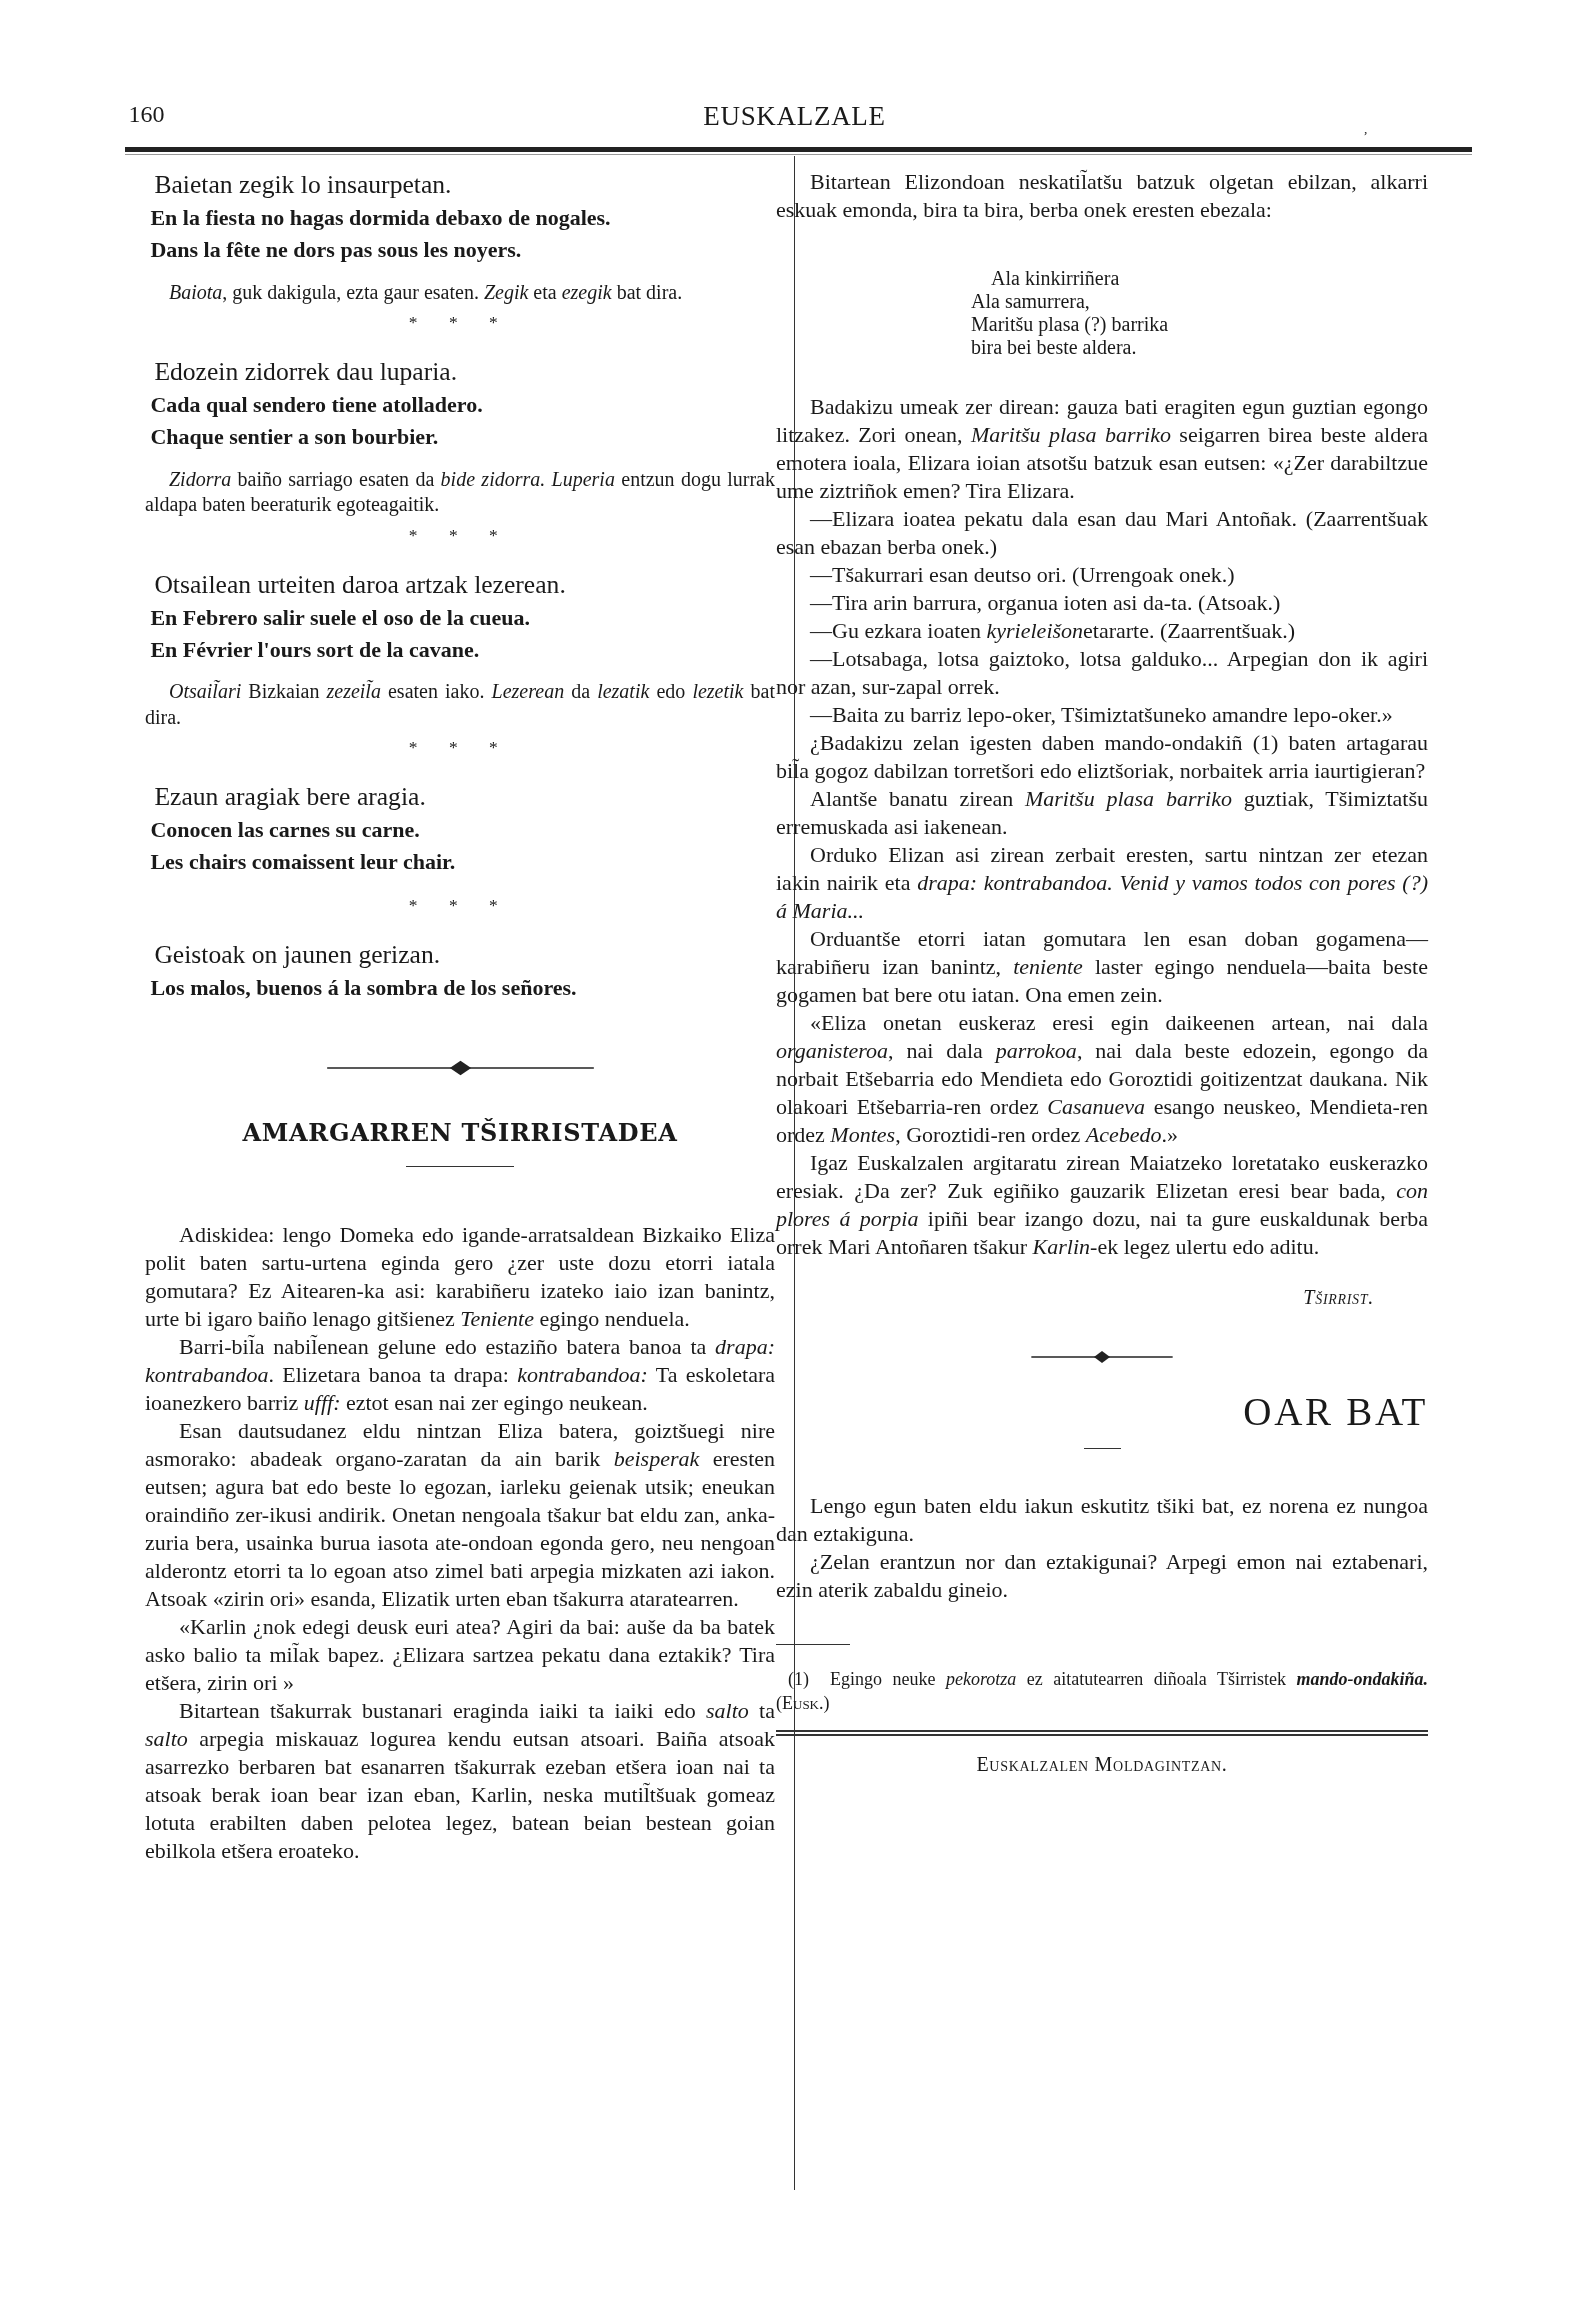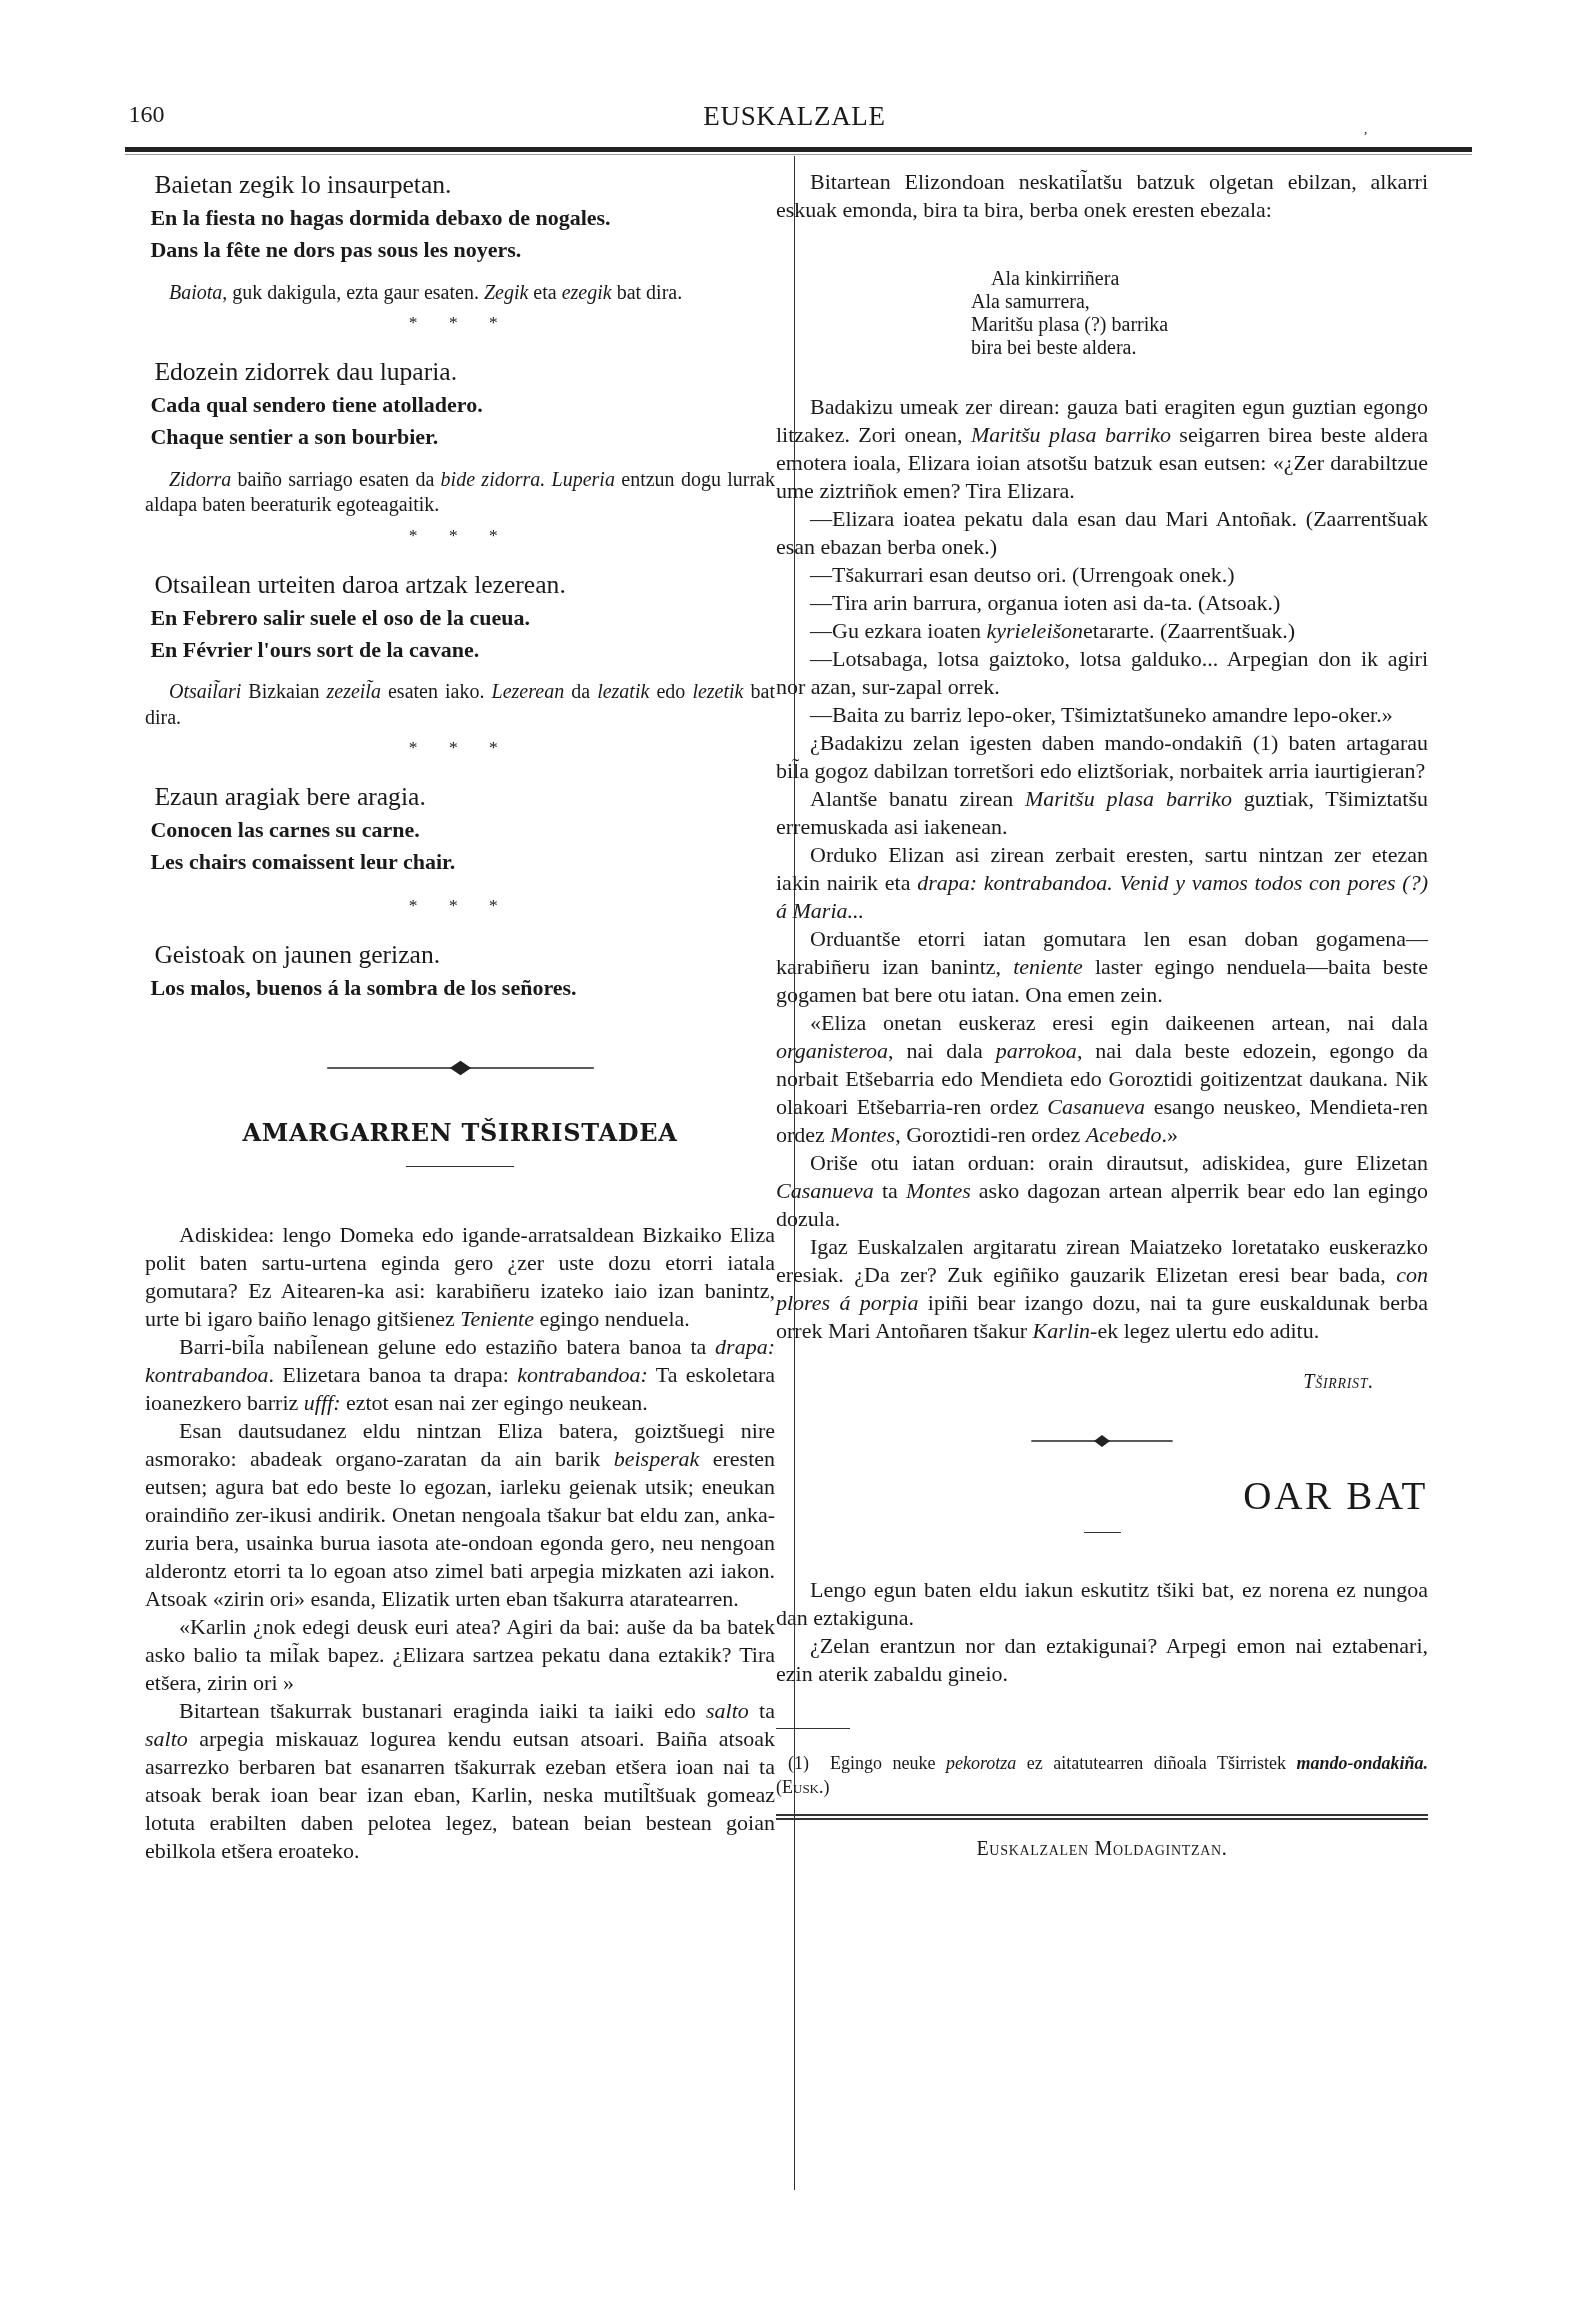--- a/index.html
+++ b/index.html
@@ -120,21 +120,20 @@
   <p class="body-p">—Tšakurrari esan deutso ori. (Urrengoak onek.)</p>
   <p class="body-p">—Tira arin barrura, organua ioten asi da-ta. (Atsoak.)</p>
   <p class="body-p">—Gu ezkara ioaten <i>kyrieleišon</i>etararte. (Zaarrentšuak.)</p>
   <p class="body-p">—Lotsabaga, lotsa gaiztoko, lotsa galduko... Arpegian don ik agiri nor azan, sur-zapal orrek.</p>
   <p class="body-p">—Baita zu barriz lepo-oker, Tšimiztatšuneko amandre lepo-oker.»</p>
   <p class="body-p">¿Badakizu zelan igesten daben mando-ondakiñ <a>(1)</a> baten artagarau bil̃a gogoz dabilzan torretšori edo eliztšoriak, norbaitek arria iaurtigieran?</p>
   <p class="body-p">Alantše banatu zirean <i>Maritšu plasa barriko</i> guztiak, Tšimiztatšu erremuskada asi iakenean.</p>
   <p class="body-p">Orduko Elizan asi zirean zerbait eresten, sartu nintzan zer etezan iakin nairik eta <i>drapa: kontrabandoa. Venid y vamos todos con pores (?) á Maria...</i></p>
   <p class="body-p">Orduantše etorri iatan gomutara len esan doban gogamena—karabiñeru izan banintz, <i>teniente</i> laster egingo nenduela—baita beste gogamen bat bere otu iatan. Ona emen zein.</p>
   <p class="body-p">«Eliza onetan euskeraz eresi egin daikeenen artean, nai dala <i>organisteroa</i>, nai dala <i>parrokoa</i>, nai dala beste edozein, egongo da norbait Etšebarria edo Mendieta edo Goroztidi goitizentzat daukana. Nik olakoari Etšebarria-ren ordez <i>Casanueva</i> esango neuskeo, Mendieta-ren ordez <i>Montes</i>, Goroztidi-ren ordez <i>Acebedo</i>.»</p>
-  <p class="body-p">Oriše otu iatan orduan: orain dirautsut, adiskidea, gure Elizetan <i>Casanueva</i> ta <i>Montes</i> asko dagozan artean alperrik bear edo lan egingo dozula.</p>
   <p class="body-p">Igaz Euskalzalen argitaratu zirean Maiatzeko loretatako euskerazko eresiak. ¿Da zer? Zuk egiñiko gauzarik Elizetan eresi bear bada, <i>con plores á porpia</i> ipiñi bear izango dozu, nai ta gure euskaldunak berba orrek Mari Antoñaren tšakur <i>Karlin</i>-ek legez ulertu edo aditu.</p>
 
   <p class="signature sc">Tširrist.</p>
 
   <svg class="ornament" width="148" height="16" viewBox="0 0 220 24" style="margin-top:40px;">
     <line x1="4" y1="12" x2="216" y2="12" stroke="#222" stroke-width="2"></line>
     <path d="M110 3 L122 12 L110 21 L98 12 Z" fill="#222"></path>
   </svg>
 
   <p class="section-title-right">OAR BAT</p>

